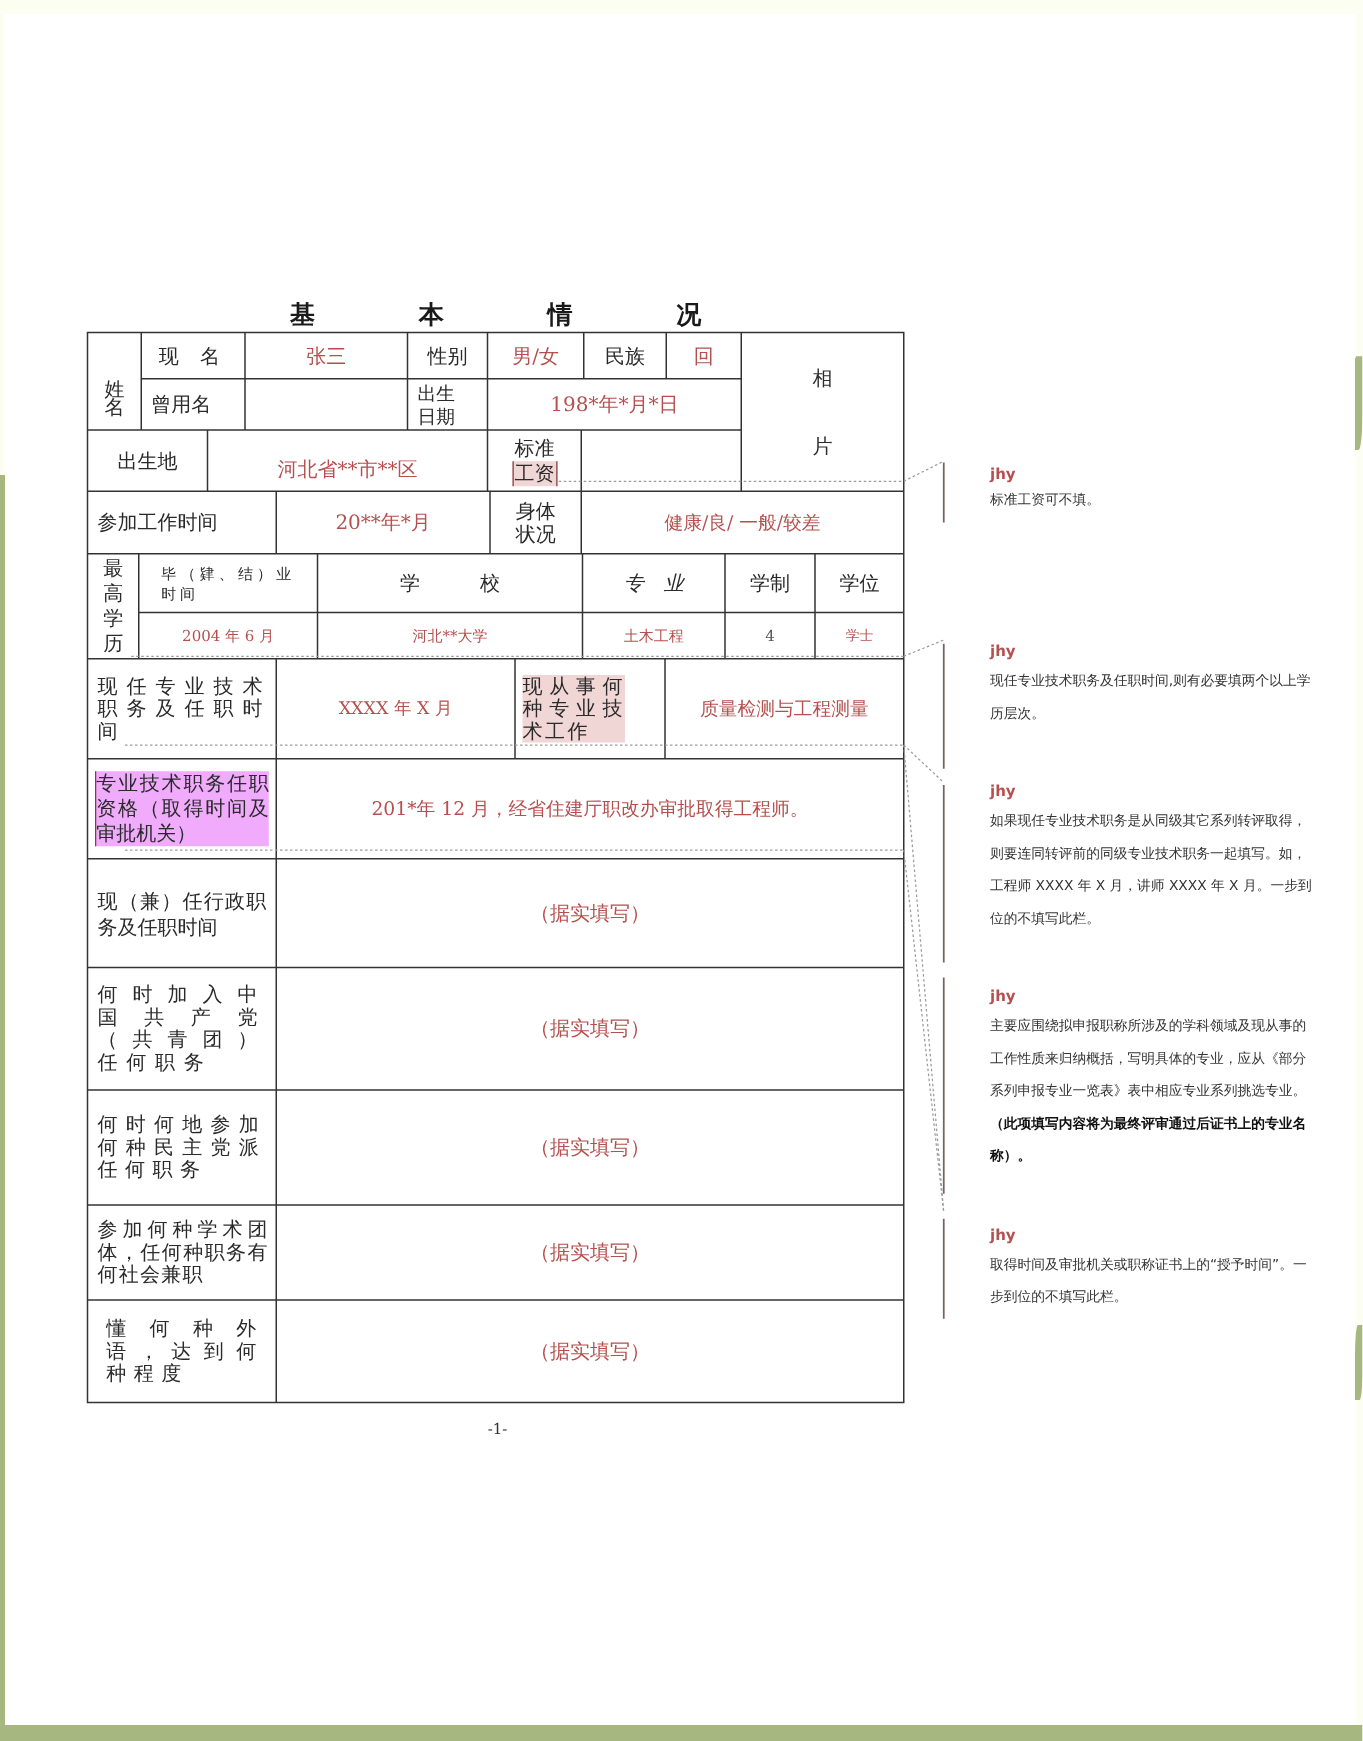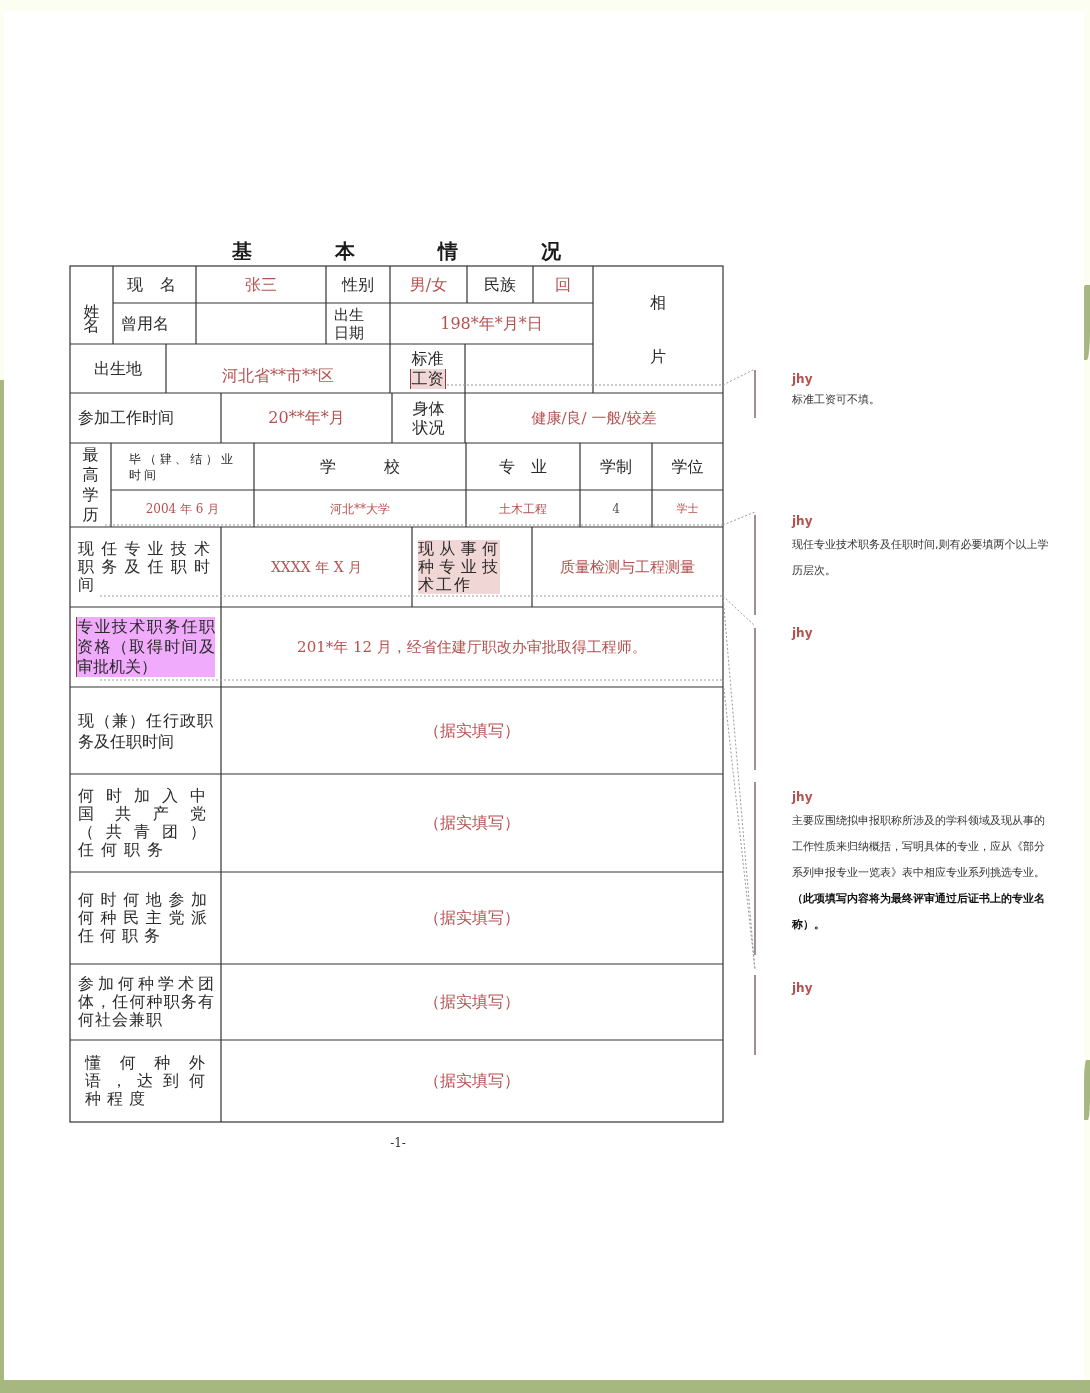--- a/index.html
+++ b/index.html
@@ -156,21 +156,21 @@
 </div>
 <div class="cell red" style="left:465px;top:393px;width:258px;height:50px;font-size:15px;">健康/良/ 一般/较差</div>
 
 <div class="cell" style="left:70px;top:443px;width:41px;height:84px;">
   <span style="display:block;width:18px;line-height:20px;font-size:16px;">最高学历</span>
 </div>
 <div class="cell small" style="left:111px;top:443px;width:143px;height:47px;padding:0 18px;">
   <span style="text-align:justify;letter-spacing:3px;">毕（肄、结）业时间</span>
 </div>
 <div class="cell" style="left:254px;top:443px;width:212px;height:47px;white-space:pre;">学　　　校</div>
-<div class="cell" style="left:466px;top:443px;width:114px;height:47px;white-space:pre;">专　业</div>
+<div class="cell" style="left:466px;top:443px;width:114px;height:47px;white-space:pre;font-style:italic;">专　业</div>
 <div class="cell" style="left:580px;top:443px;width:72px;height:47px;">学制</div>
 <div class="cell" style="left:652px;top:443px;width:71px;height:47px;">学位</div>
 
 <div class="cell red small" style="left:111px;top:490px;width:143px;height:37px;">2004 年 6 月</div>
 <div class="cell red small" style="left:254px;top:490px;width:212px;height:37px;">河北**大学</div>
 <div class="cell red small" style="left:466px;top:490px;width:114px;height:37px;">土木工程</div>
 <div class="cell small" style="left:580px;top:490px;width:72px;height:37px;color:#555;">4</div>
 <div class="cell red xs" style="left:652px;top:490px;width:71px;height:37px;">学士</div>
 
 <div class="cell left" style="left:70px;top:527px;width:151px;height:80px;padding-right:6px;justify-content:center;">
@@ -217,20 +217,22 @@
 <div class="comment" style="top:370px;">
   <span class="author">jhy</span>
   <span style="line-height:20px;display:block;">标准工资可不填。</span>
 </div>
 <div class="comment" style="top:512px;">
   <span class="author">jhy</span>
   <span>现任专业技术职务及任职时间,则有必要填两个以上学历层次。</span>
 </div>
 <div class="comment" style="top:624px;">
   <span class="author">jhy</span>
+  <span>如果现任专业技术职务是从同级其它系列转评取得，则要连同转评前的同级专业技术职务一起填写。如，工程师 XXXX 年 X 月，讲师 XXXX 年 X 月。一步到位的不填写此栏。</span>
 </div>
 <div class="comment" style="top:788px;">
   <span class="author">jhy</span>
   <span>主要应围绕拟申报职称所涉及的学科领域及现从事的工作性质来归纳概括，写明具体的专业，应从《部分系列申报专业一览表》表中相应专业系列挑选专业。</span><b>（此项填写内容将为最终评审通过后证书上的专业名称）。</b>
 </div>
 <div class="comment" style="top:979px;">
   <span class="author">jhy</span>
+  <span>取得时间及审批机关或职称证书上的“授予时间”。一步到位的不填写此栏。</span>
 </div>
 
 </body></html>

